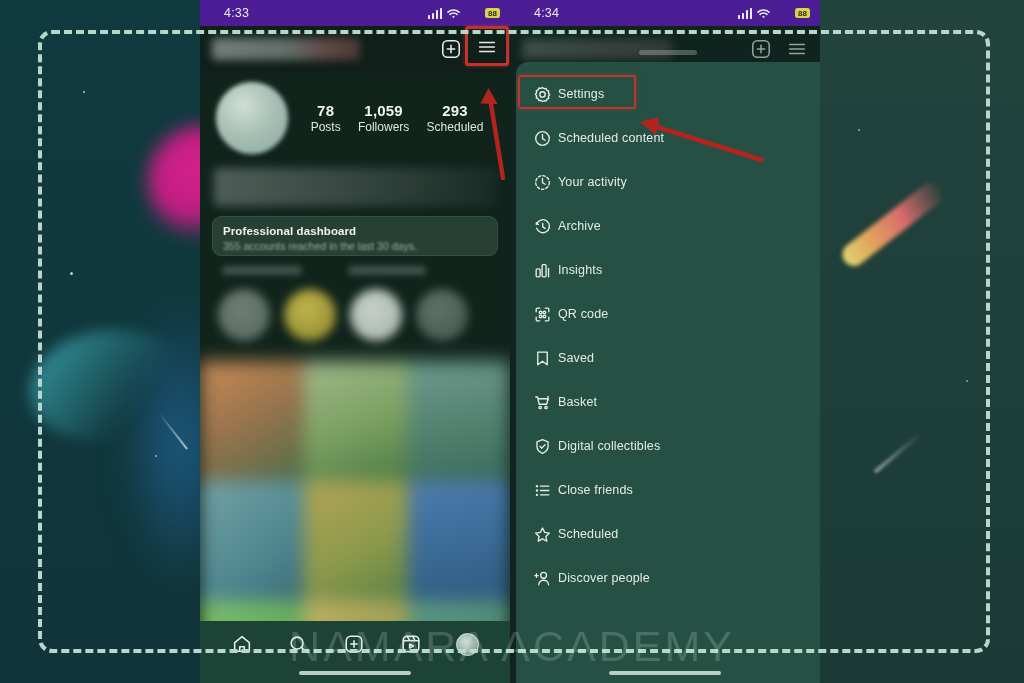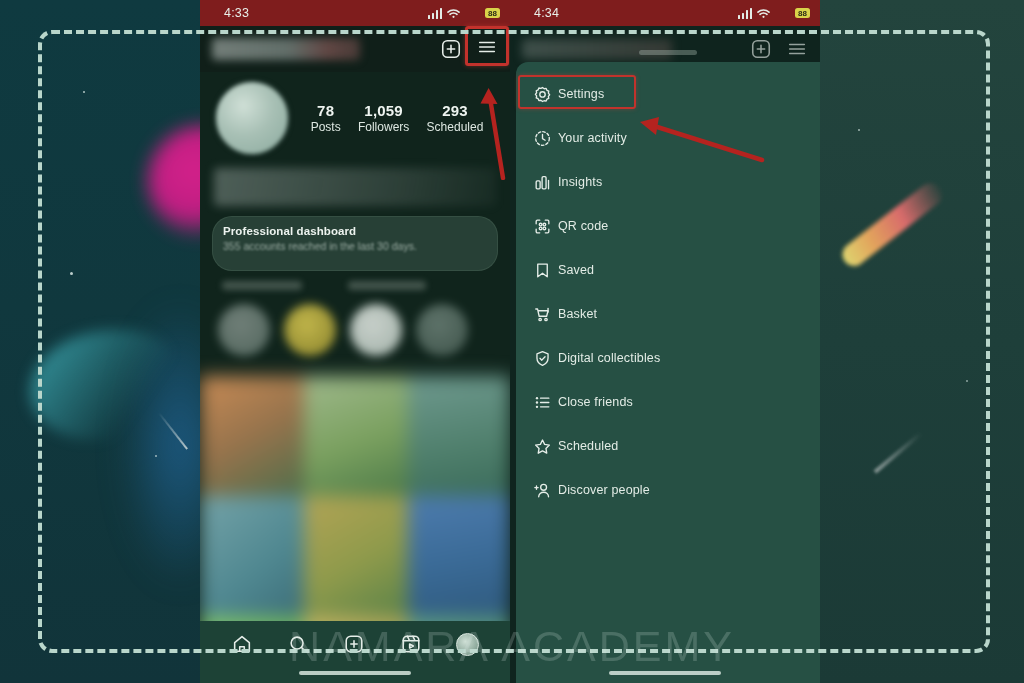--- a/index.html
+++ b/index.html
@@ -101,21 +101,21 @@
   .phone-right { left: 510px; width: 310px; background: #0f241e; }
 
   
   .statusbar {
     position: relative;
     height: 26px;
     display: flex; align-items: center;
     padding: 0 10px;
     color: #e8efe9;
     font-size: 12px;
-    background: #7f1d1d;
+    background: #4c1d95;
   }
   .sb-time { font-size: 12.5px; letter-spacing: .2px; margin-left: 14px; font-weight: 500; }
   .sb-right { margin-left: auto; display: flex; align-items: center; gap: 5px; }
   .sig-bars { display: flex; align-items: flex-end; gap: 1.5px; height: 11px; }
   .sig-bars i { width: 2.5px; background: #e4ece6; display: block; border-radius: .5px; }
   .sig-bars i:nth-child(1){height:4px}
   .sig-bars i:nth-child(2){height:6px}
   .sig-bars i:nth-child(3){height:8.5px}
   .sig-bars i:nth-child(4){height:11px}
   .batt {
@@ -163,22 +163,22 @@
 
   .bio-blur {
     margin: 8px 14px 0;
     height: 38px; border-radius: 4px;
     background: linear-gradient(100deg, rgba(200,210,205,.34), rgba(170,182,176,.20) 62%, rgba(150,165,158,.06));
     filter: blur(5px);
   }
 
   .dashboard-card {
     margin: 10px 12px 0;
-    padding: 8px 10px 18px;
-    border-radius: 20px;
+    padding: 8px 10px 3px;
+    border-radius: 9px;
     background: rgba(72,104,90,.42);
     border: 1px solid rgba(128,160,145,.16);
   }
   .dash-title { color: #edf3ef; font-size: 11.5px; font-weight: 700; letter-spacing: .1px; }
   .dash-sub { color: rgba(218,230,222,.62); font-size: 10.5px; margin-top: 2.5px; filter: blur(.9px); }
 
   
   .highlights { display: flex; gap: 14px; padding: 14px 18px 8px; }
   .hl-bar { height: 9px; border-radius: 4px; background: rgba(185,198,190,.30); filter: blur(3px); }
   .hl-bars-row { display: flex; gap: 46px; padding: 10px 22px 0; }
@@ -433,31 +433,50 @@
         <span class="settings-hl-box"></span>
         <span class="mi-icon">
           <svg width="19" height="19" viewBox="0 0 24 24">
             <path class="icon-stroke" d="M12 3.2l2.1 1.5 2.5-.4 1 2.4 2.3 1.1-.5 2.5 1.6 2-1.6 2 .5 2.5-2.3 1.1-1 2.4-2.5-.4L12 20.8l-2.1-1.5-2.5.4-1-2.4-2.3-1.1.5-2.5L3 11.8l1.6-2-.5-2.5 2.3-1.1 1-2.4 2.5.4z"></path>
             <circle class="icon-stroke" cx="12" cy="11.9" r="3.4"></circle>
           </svg>
         </span>
         <span class="mi-label">Settings</span>
       </div>
 
+      <div class="menu-item">
+        <span class="mi-icon">
+          <svg width="19" height="19" viewBox="0 0 24 24">
+            <circle class="icon-stroke" cx="12" cy="12" r="8.6"></circle>
+            <path class="icon-stroke" d="M12 7v5.2l3.3 2"></path>
+          </svg>
+        </span>
+        <span class="mi-label">Scheduled content</span>
+      </div>
 
       <div class="menu-item">
         <span class="mi-icon">
           <svg width="19" height="19" viewBox="0 0 24 24">
             <circle class="icon-stroke" cx="12" cy="12" r="8.6" stroke-dasharray="3.2 2.6"></circle>
             <path class="icon-stroke" d="M12 7v5.2l3.3 2"></path>
           </svg>
         </span>
         <span class="mi-label">Your activity</span>
       </div>
 
+      <div class="menu-item">
+        <span class="mi-icon">
+          <svg width="19" height="19" viewBox="0 0 24 24">
+            <path class="icon-stroke" d="M4.2 9.4V7.2l2.6 2.4"></path>
+            <path class="icon-stroke" d="M4.6 9.3A8.2 8.2 0 1 1 4.6 14"></path>
+            <path class="icon-stroke" d="M12.3 8.2v4.2l3 1.9"></path>
+          </svg>
+        </span>
+        <span class="mi-label">Archive</span>
+      </div>
 
       <div class="menu-item">
         <span class="mi-icon">
           <svg width="19" height="19" viewBox="0 0 24 24">
             <rect class="icon-stroke" x="4" y="10" width="5" height="10" rx="1.4"></rect>
             <rect class="icon-stroke" x="11.5" y="4.5" width="5" height="15.5" rx="1.4"></rect>
             <path class="icon-stroke" d="M19.6 9.5V20"></path>
           </svg>
         </span>
         <span class="mi-label">Insights</span>

